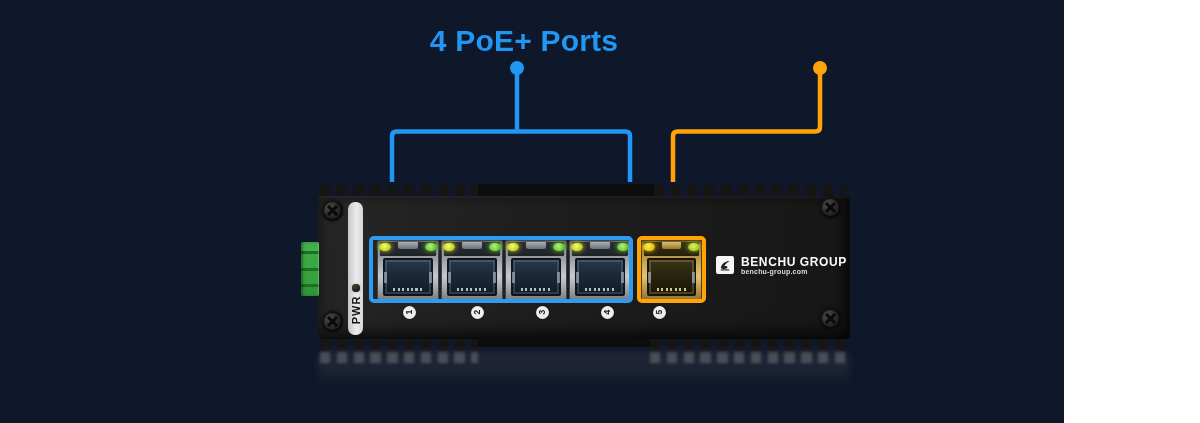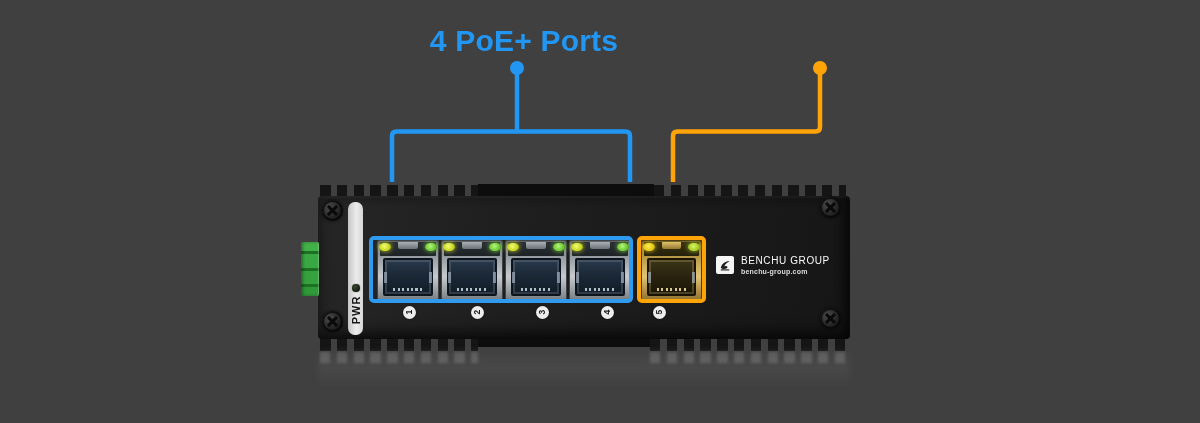--- a/index.html
+++ b/index.html
@@ -1,16 +1,16 @@
 <!DOCTYPE html>
 <html style="--poe-accent: #2196F3; --poe-highlight: #2E9BF0; --uplink-accent: #FFA408; --led-yellow-green: #C2D414; --led-green: #67C32C; --led-yellow: #E3C508; --body-black: #1C1C1C; --bezel-silver: #B0B5BA; --bezel-gold: #CFB35E; --terminal-green: #3AA842; --label-strip-gray: #E2E2E2;"><head>
 <meta charset="utf-8">
 <style>
   html,body{margin:0;padding:0;background:#fff;}
-  .stage{position:relative;width:1200px;height:423px;background:#404040;overflow:hidden;
+  .stage{position:relative;width:1064px;height:423px;background:#0f172a;overflow:hidden;
          font-family:"Liberation Sans",sans-serif;}
   .title{position:absolute;top:24px;transform:translateX(-50%);font-size:30px;font-weight:700;
          white-space:nowrap;letter-spacing:0.2px;}
   .title.poe{left:524px;color:var(--poe-accent,#2196F3);}
   .title.uplink{left:820px;color:var(--uplink-accent,#FFA408);}
   .callouts{position:absolute;left:0;top:0;pointer-events:none;}
 
   
   .fins{position:absolute;background:repeating-linear-gradient(90deg,#151515 0px,#151515 10.5px,
         rgba(0,0,0,0) 10.5px,rgba(0,0,0,0) 16.8px);}
@@ -76,21 +76,21 @@
   .hl{position:absolute;top:236px;height:67px;border-radius:5px;box-sizing:border-box;pointer-events:none;}
   .hl.poe{left:369px;width:264px;border:4px solid var(--poe-highlight,#2E9BF0);}
   .hl.uplink{left:637px;width:69px;border:4px solid var(--uplink-accent,#FFA408);}
 
   .badge{position:absolute;top:306px;width:13px;height:13px;border-radius:50%;background:#ededed;
         display:flex;align-items:center;justify-content:center;box-shadow:0 0 2px rgba(0,0,0,0.6);}
   .badge span{transform:rotate(-90deg);font-size:8.5px;font-weight:700;color:#1a1a1a;line-height:1;}
 
   .brand-logo{position:absolute;left:716px;top:256px;width:18px;height:18px;border-radius:2px;
         background:#f5f5f5;display:flex;align-items:center;justify-content:center;}
-  .brand-name{position:absolute;left:741px;top:255px;font-size:10px;font-weight:400;color:#fafafa;
+  .brand-name{position:absolute;left:741px;top:255px;font-size:12px;font-weight:700;color:#fafafa;
         letter-spacing:0.6px;white-space:nowrap;}
   .brand-url{position:absolute;left:741px;top:268px;font-size:7px;font-weight:700;color:#dcdcdc;
         letter-spacing:0.2px;white-space:nowrap;}
 
   
   .refl-fins{position:absolute;height:11px;filter:blur(1.5px);
         background:repeating-linear-gradient(90deg,rgba(140,140,140,0.45) 0 10.5px,
         rgba(255,255,255,0) 10.5px 16.8px);}
   .refl-soft{position:absolute;left:318px;top:351px;width:532px;height:36px;border-radius:8px;
         filter:blur(3px);

